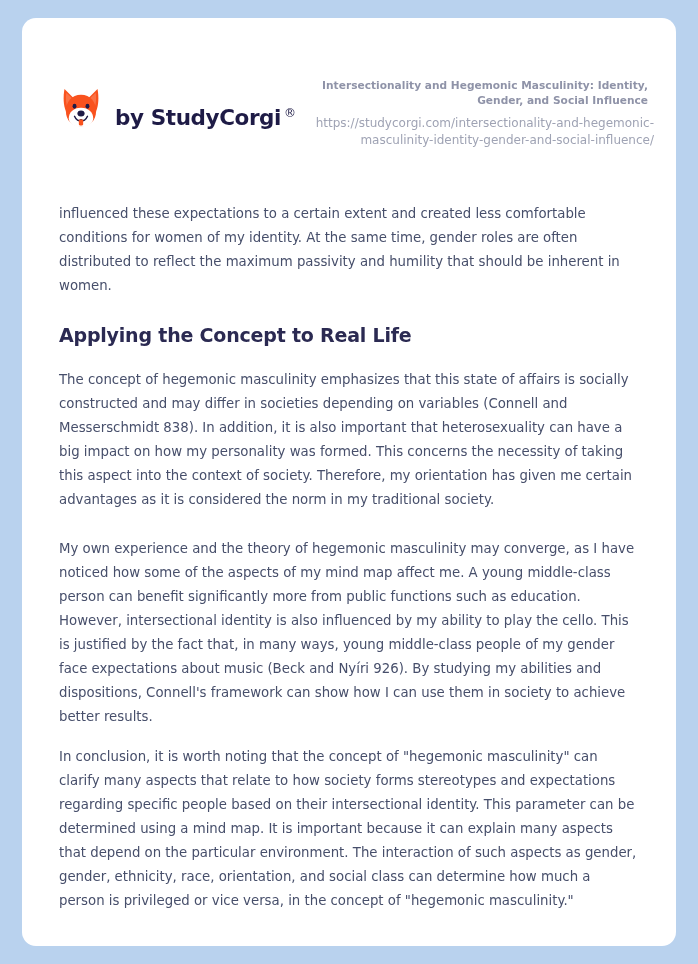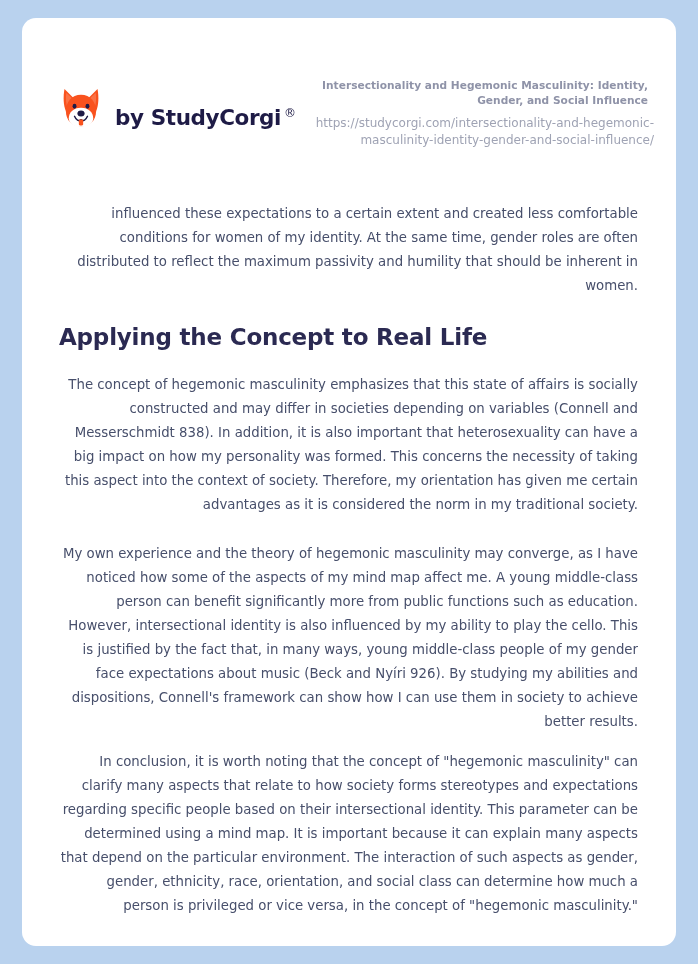--- a/index.html
+++ b/index.html
@@ -96,25 +96,25 @@
     padding: 0 38px 0 37px;
     margin-top: 44px;
     box-sizing: border-box;
   }
 
   .doc-body p {
     font-size: 13.3px;
     line-height: 24px;
     color: #474f6b;
     margin: 12px 0 25px 0;
-    text-align: right;
+    text-align: left;
   }
 
   .doc-body h2 {
-    font-size: 23px;
+    font-size: 19px;
     font-weight: bold;
     color: #2b2a52;
     margin: 0 0 20px 0;
     letter-spacing: -0.2px;
     line-height: 1.3;
   }
 
   .section-block {
     margin-top: 16px;
   }

